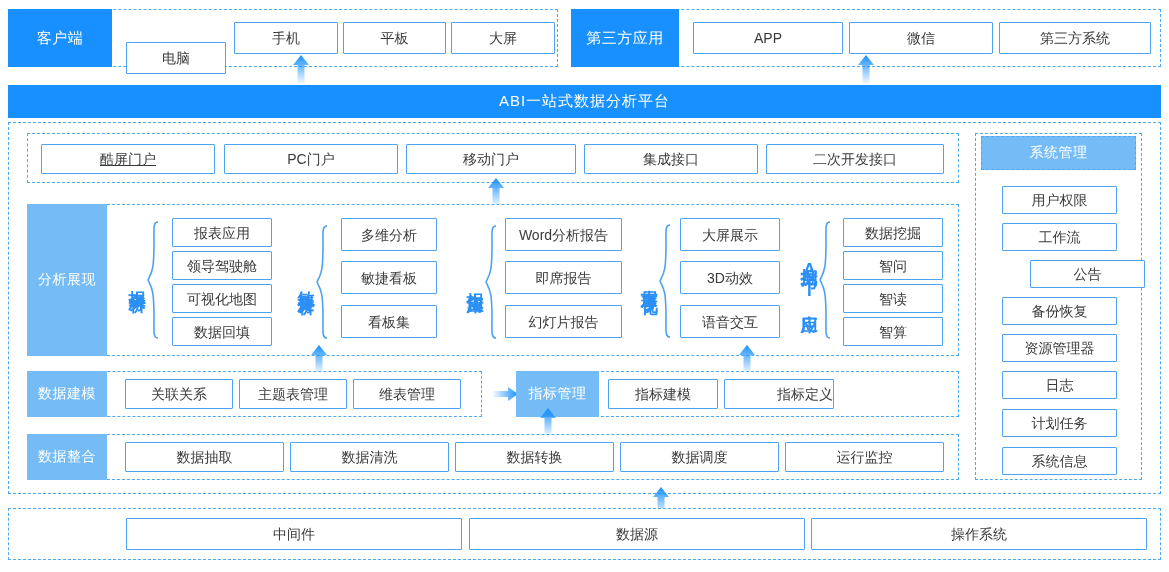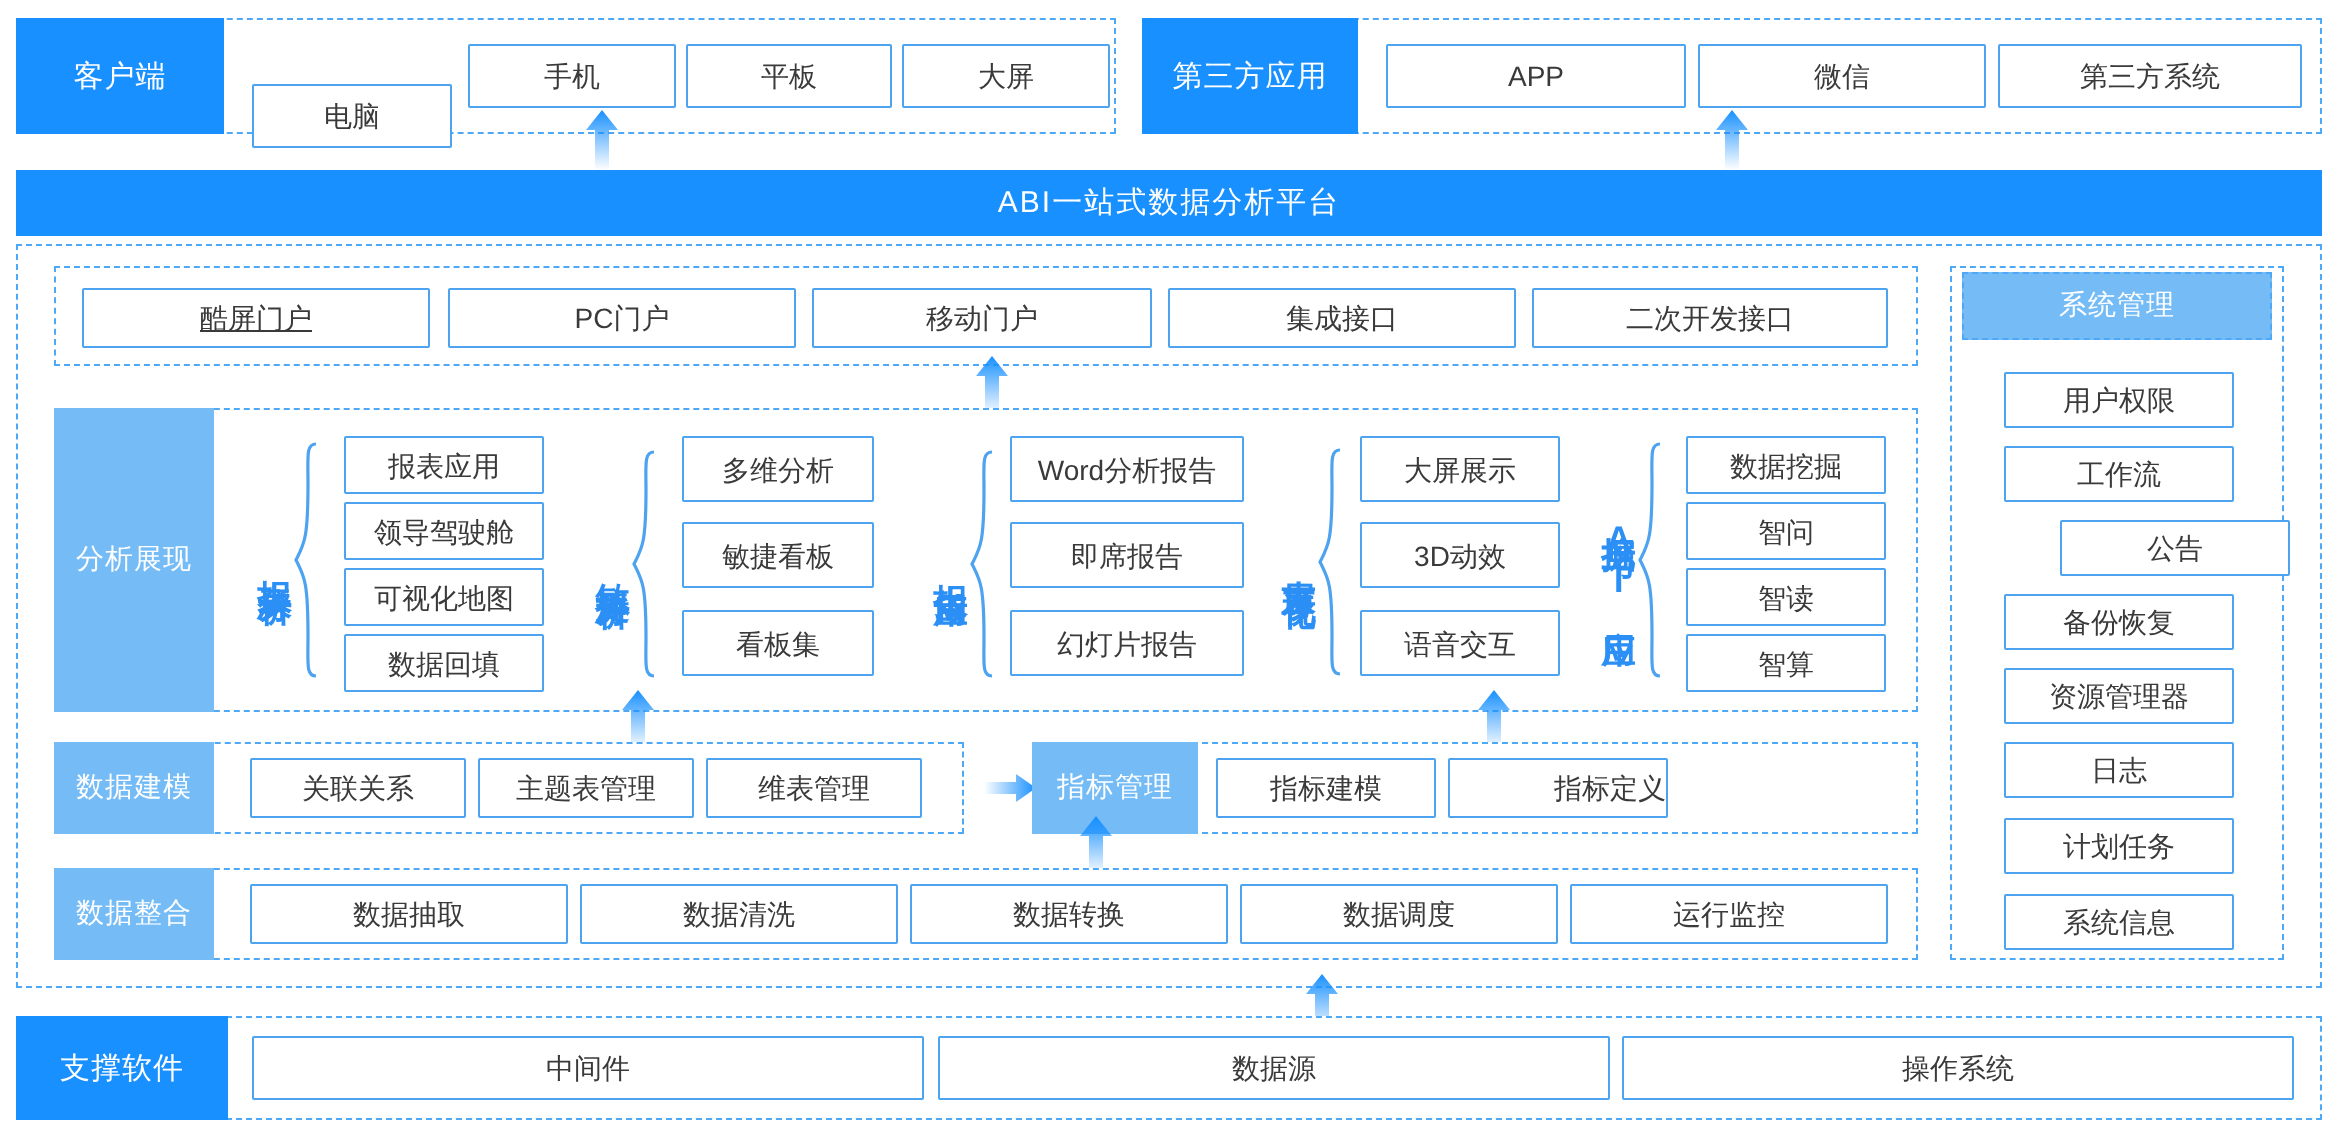--- a/index.html
+++ b/index.html
@@ -396,23 +396,20 @@
           <linearGradient id="ag7" x1="0" y1="1" x2="0" y2="0">
         <stop offset="0" stop-color="#1890FF" stop-opacity="0"></stop>
         <stop offset="1" stop-color="#1890FF" stop-opacity="1"></stop>
           </linearGradient>
         </defs>
       <polygon points="9,0 17,10 12.5,10 12.5,30 5.5,30 5.5,10 1,10" fill="url(#ag7)"></polygon>
     </svg>
   </div>
 
   <div class="abs dashbox" style="left:8px;top:508px;width:1153px;height:52px;"></div>
-  <div class="abs solidblue" style="left:8px;top:508px;width:106px;height:52px;">
-    <span>支撑软件</span>
-  </div>
   <div class="abs wbox" style="left:126px;top:518px;width:336px;height:32px;">
     <span>中间件</span>
     </div>
   <div class="abs wbox" style="left:469px;top:518px;width:336px;height:32px;">
     <span>数据源</span>
     </div>
   <div class="abs wbox" style="left:811px;top:518px;width:336px;height:32px;">
     <span>操作系统</span>
     </div>
 

